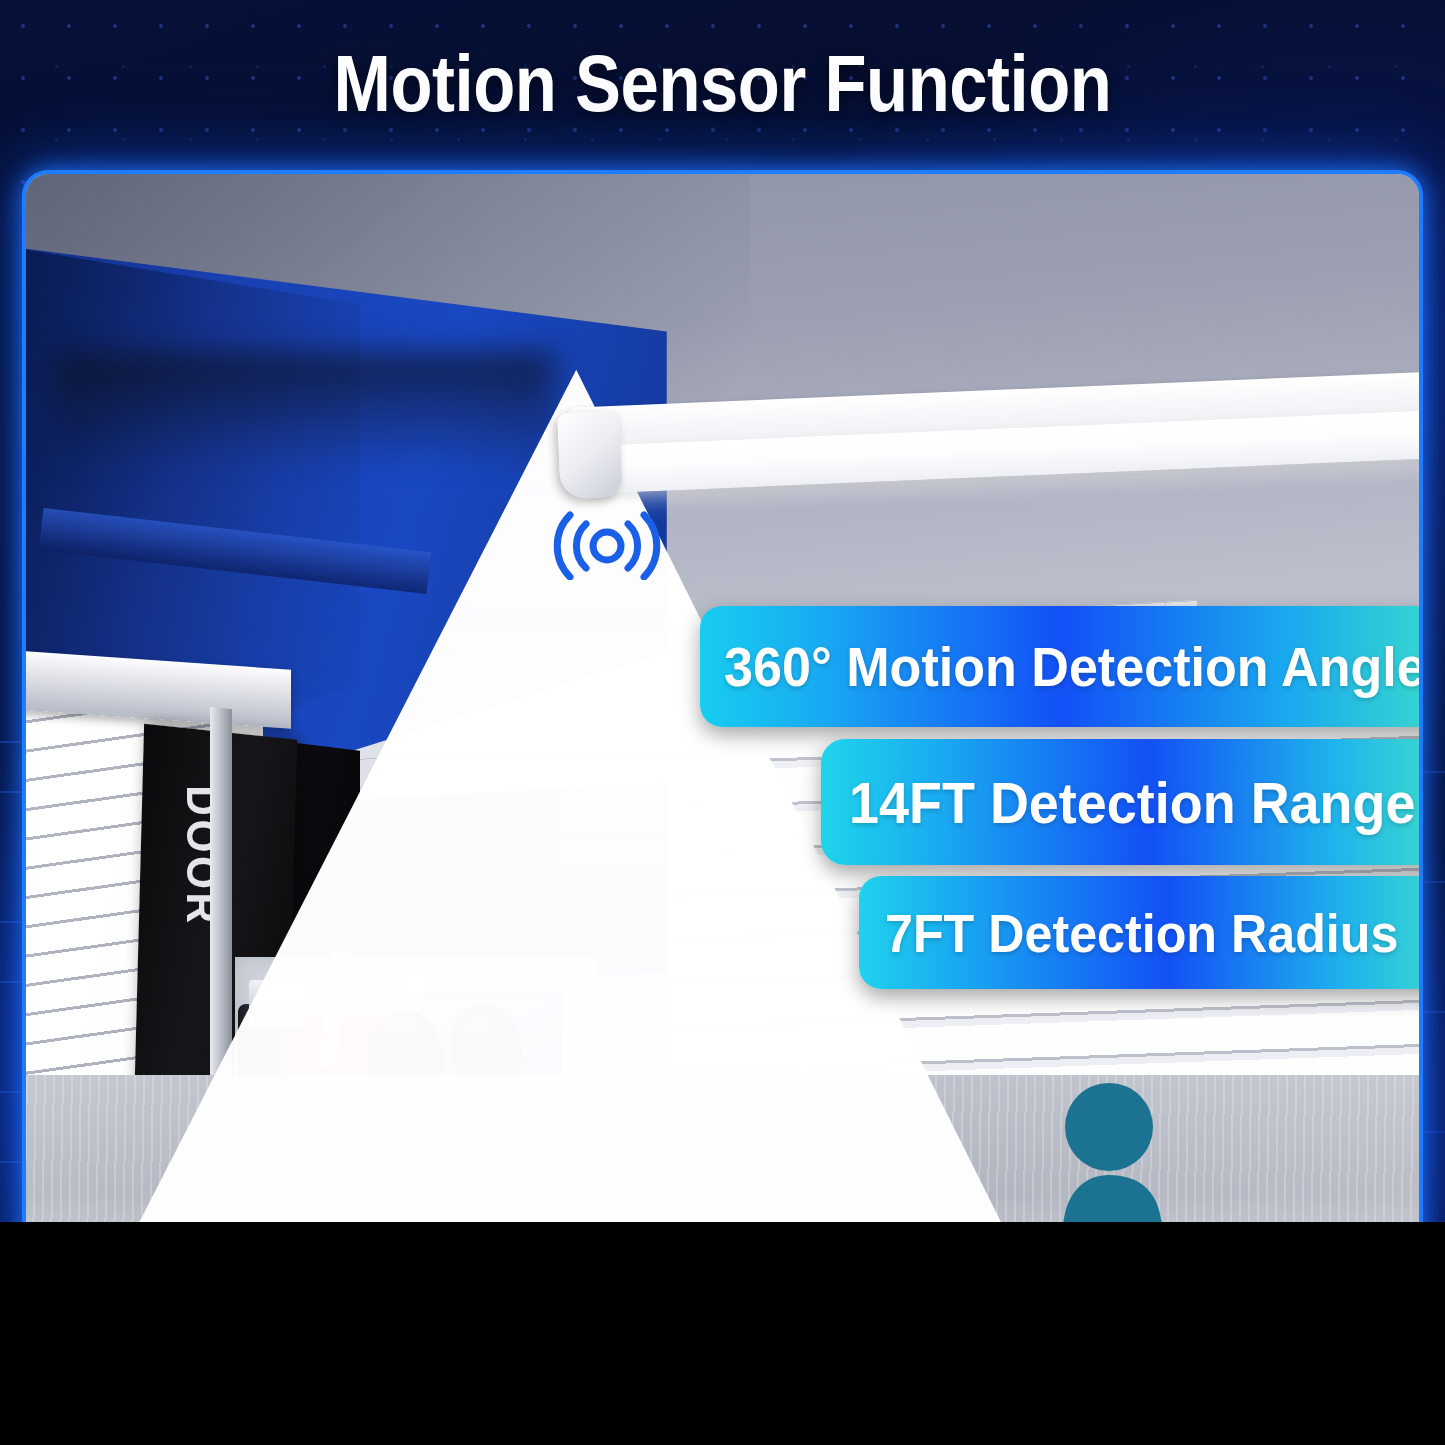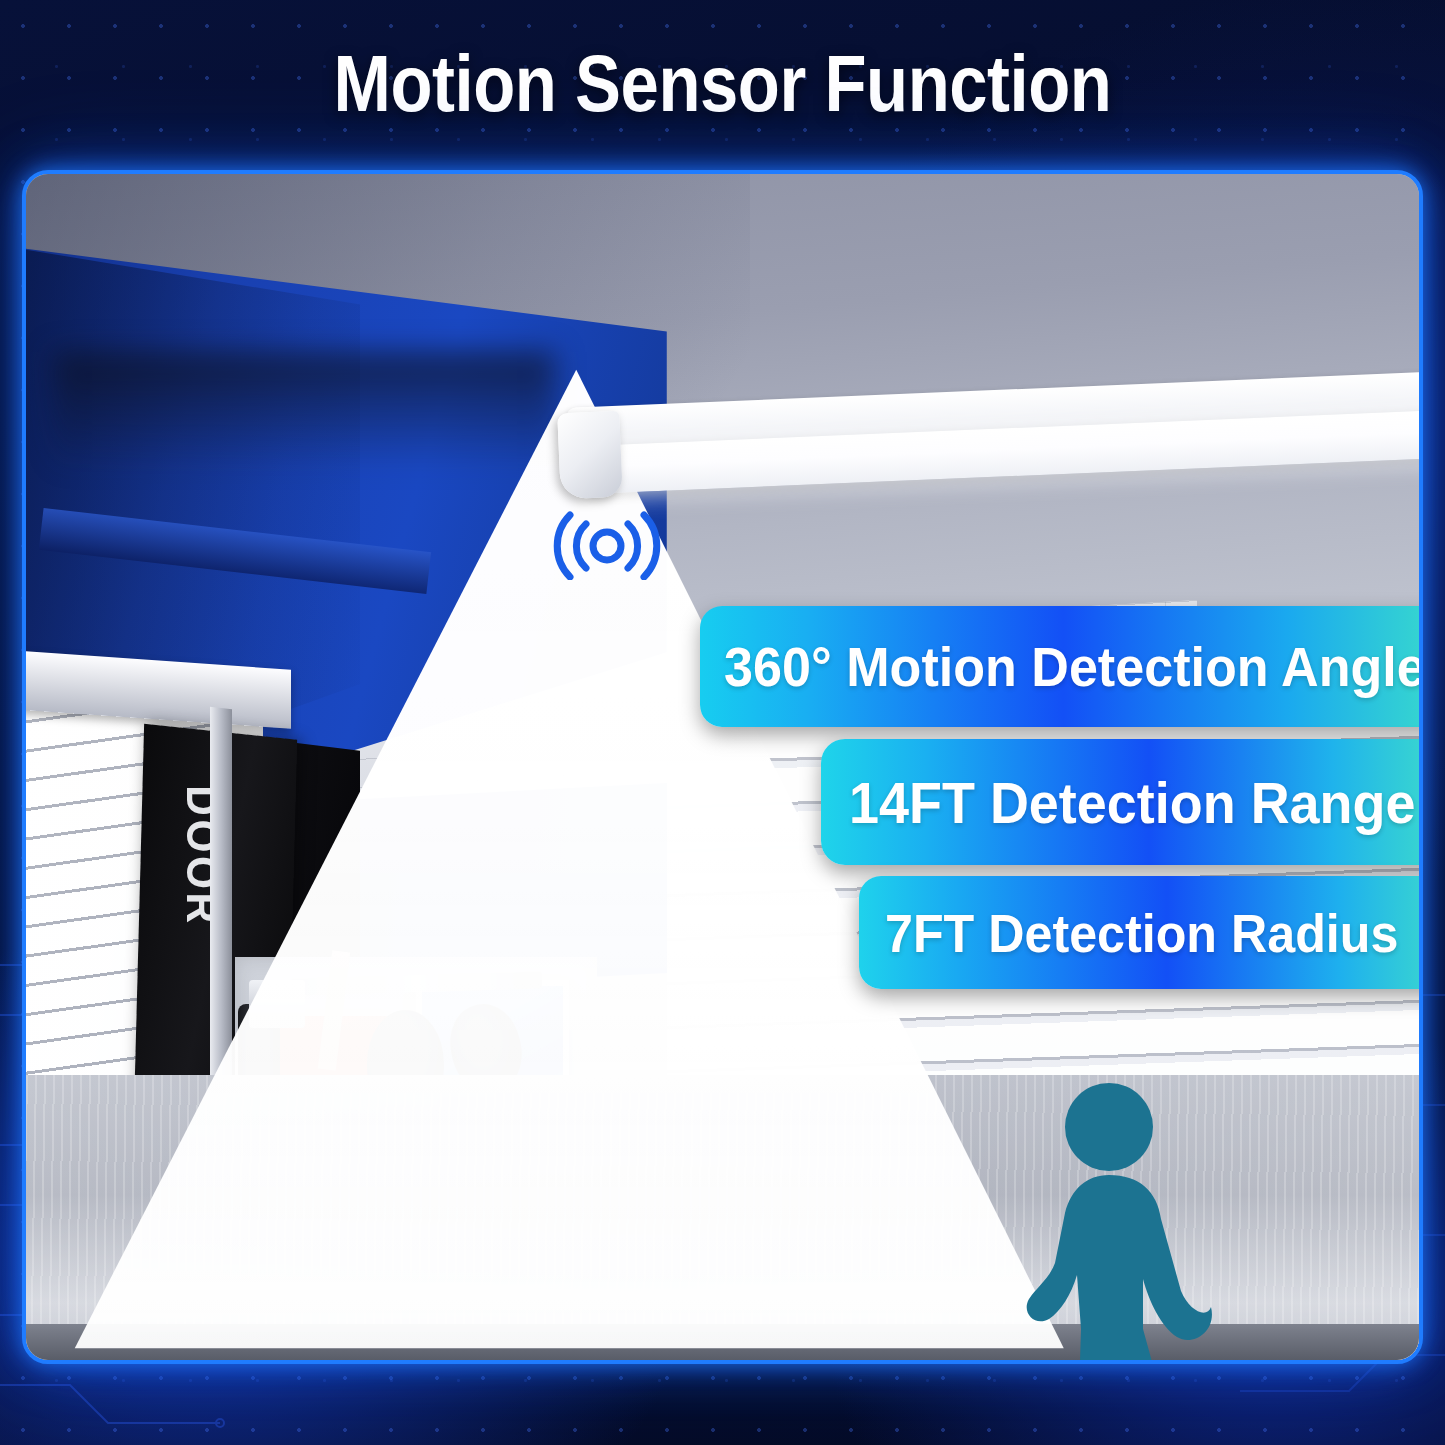--- a/index.html
+++ b/index.html
@@ -3,21 +3,21 @@
 <meta charset="utf-8">
 <style>
   html, body {
     margin: 0;
     padding: 0;
     background: #000;
   }
   #stage {
     position: relative;
     width: 1445px;
-    height: 1445px;
+    height: 1222px;
     overflow: hidden;
     background: #061037;
     font-family: "Liberation Sans", sans-serif;
   }
 
   
   .bg-base {
     position: absolute;
     inset: 0;
     background:

